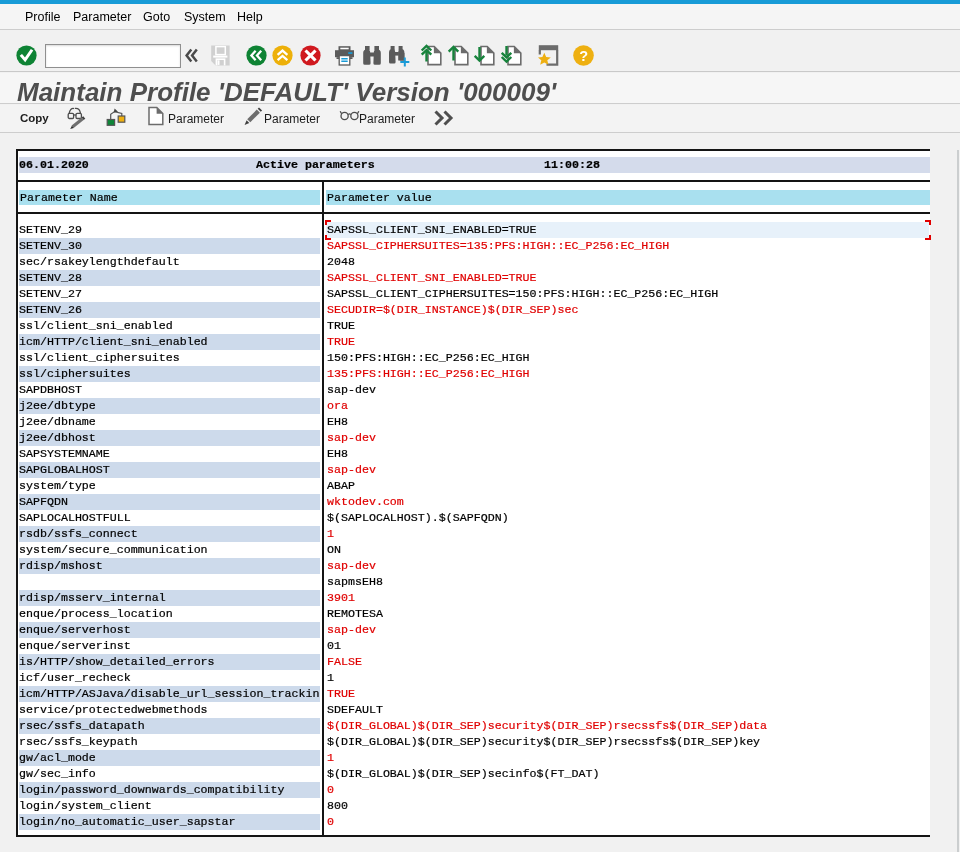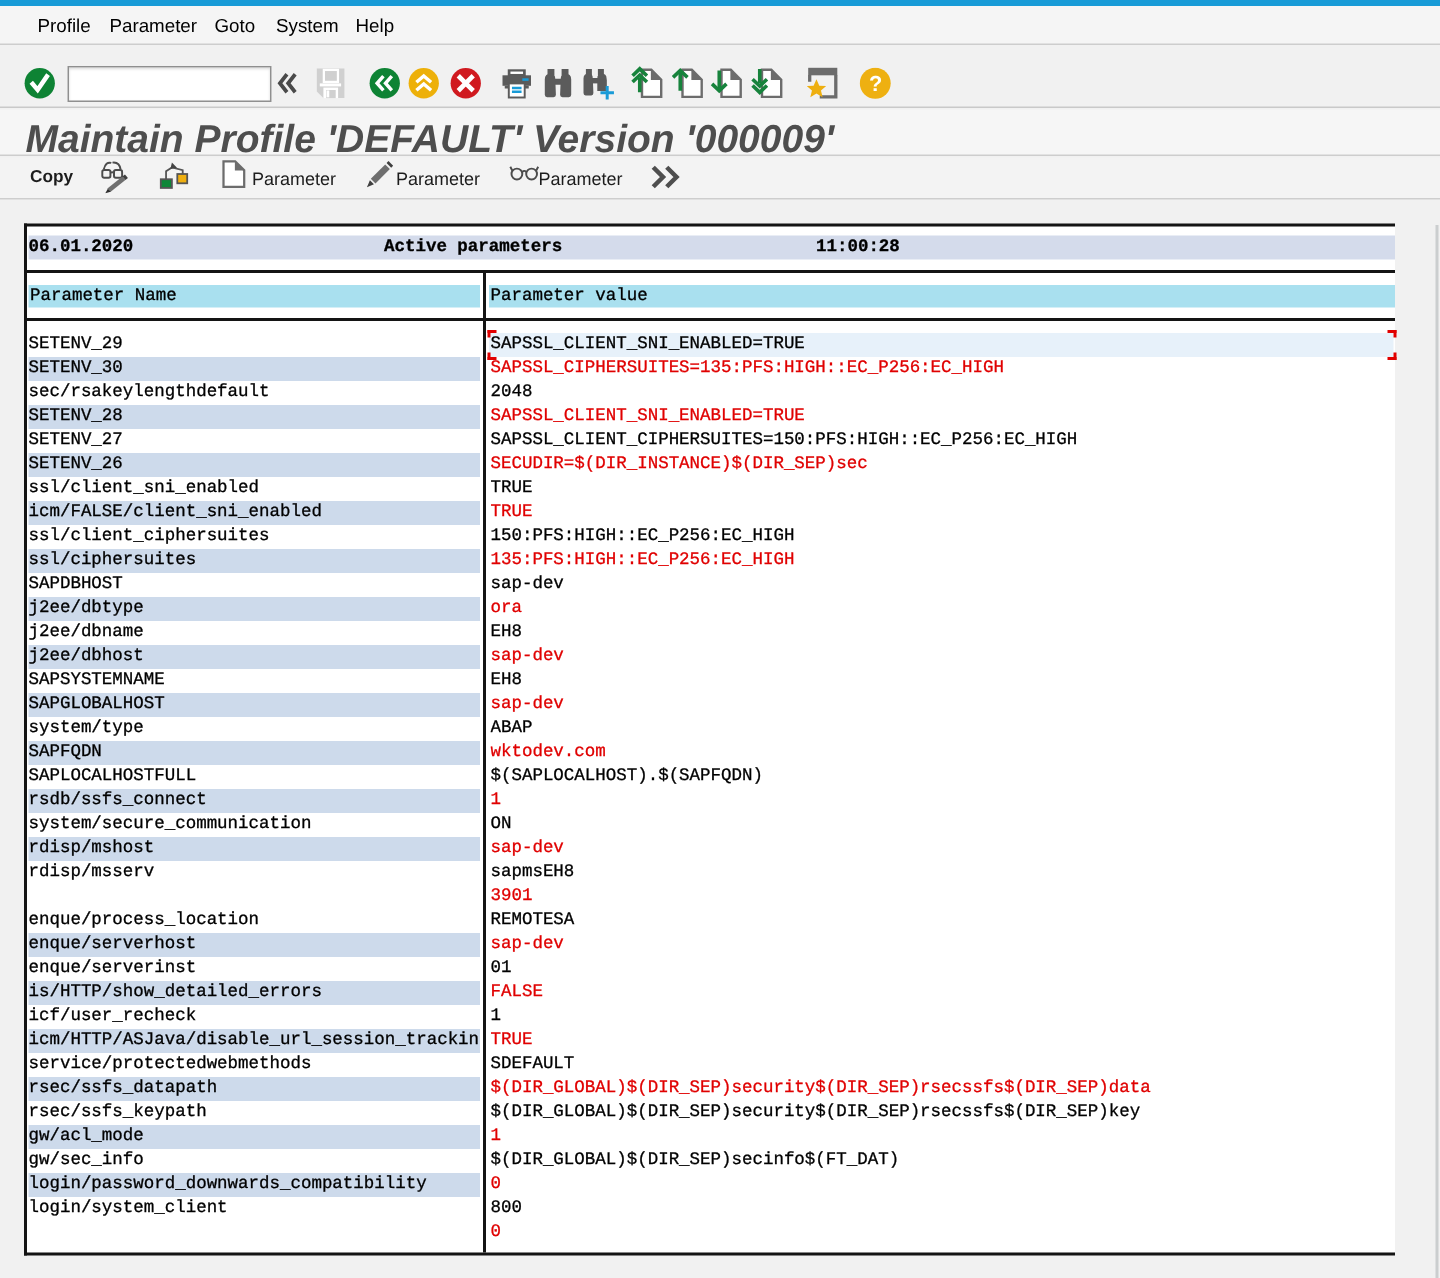--- a/index.html
+++ b/index.html
@@ -115,21 +115,21 @@
     </div>
 <div class="row">
       <div class="ncell alt">SETENV_26</div>
       <div class="vcell red">SECUDIR=$(DIR_INSTANCE)$(DIR_SEP)sec</div>
     </div>
 <div class="row">
       <div class="ncell">ssl/client_sni_enabled</div>
       <div class="vcell">TRUE</div>
     </div>
 <div class="row">
-      <div class="ncell alt">icm/FALSE/client_sni_enabled</div>
+      <div class="ncell alt">icm/HTTP/client_sni_enabled</div>
       <div class="vcell red">TRUE</div>
     </div>
 <div class="row">
       <div class="ncell">ssl/client_ciphersuites</div>
       <div class="vcell">150:PFS:HIGH::EC_P256:EC_HIGH</div>
     </div>
 <div class="row">
       <div class="ncell alt">ssl/ciphersuites</div>
       <div class="vcell red">135:PFS:HIGH::EC_P256:EC_HIGH</div>
     </div>
@@ -175,24 +175,24 @@
     </div>
 <div class="row">
       <div class="ncell">system/secure_communication</div>
       <div class="vcell">ON</div>
     </div>
 <div class="row">
       <div class="ncell alt">rdisp/mshost</div>
       <div class="vcell red">sap-dev</div>
     </div>
 <div class="row">
-      <div class="ncell">rdisp/msserv</div>
       <div class="vcell">sapmsEH8</div>
     </div>
 <div class="row">
+      <div class="ncell alt">rdisp/msserv_internal</div>
       <div class="vcell red">3901</div>
     </div>
 <div class="row">
       <div class="ncell">enque/process_location</div>
       <div class="vcell">REMOTESA</div>
     </div>
 <div class="row">
       <div class="ncell alt">enque/serverhost</div>
       <div class="vcell red">sap-dev</div>
     </div>
@@ -234,20 +234,21 @@
     </div>
 <div class="row">
       <div class="ncell alt">login/password_downwards_compatibility</div>
       <div class="vcell red">0</div>
     </div>
 <div class="row">
       <div class="ncell">login/system_client</div>
       <div class="vcell">800</div>
     </div>
 <div class="row">
+      <div class="ncell alt">login/no_automatic_user_sapstar</div>
       <div class="vcell red">0</div>
     </div>
 </div>
 
 <svg class="icon" style="left:16px;top:45px" width="21" height="21" viewBox="0 0 21 21">
 <circle cx="10.5" cy="10.5" r="10.1" fill="#0e8334"></circle>
 <path d="M5.8 11.0 L9.1 14.9 L15.2 6.0" fill="none" stroke="#fff" stroke-width="3" stroke-linecap="square"></path>
 </svg>
 <svg class="icon" style="left:184px;top:47px" width="16" height="17" viewBox="0 0 16 17">
 <path d="M7.3 2.5 L2.6 8.5 L7.3 14.5 M12.8 2.5 L8.1 8.5 L12.8 14.5" fill="none" stroke="#4a4a4a" stroke-width="2.5"></path>

